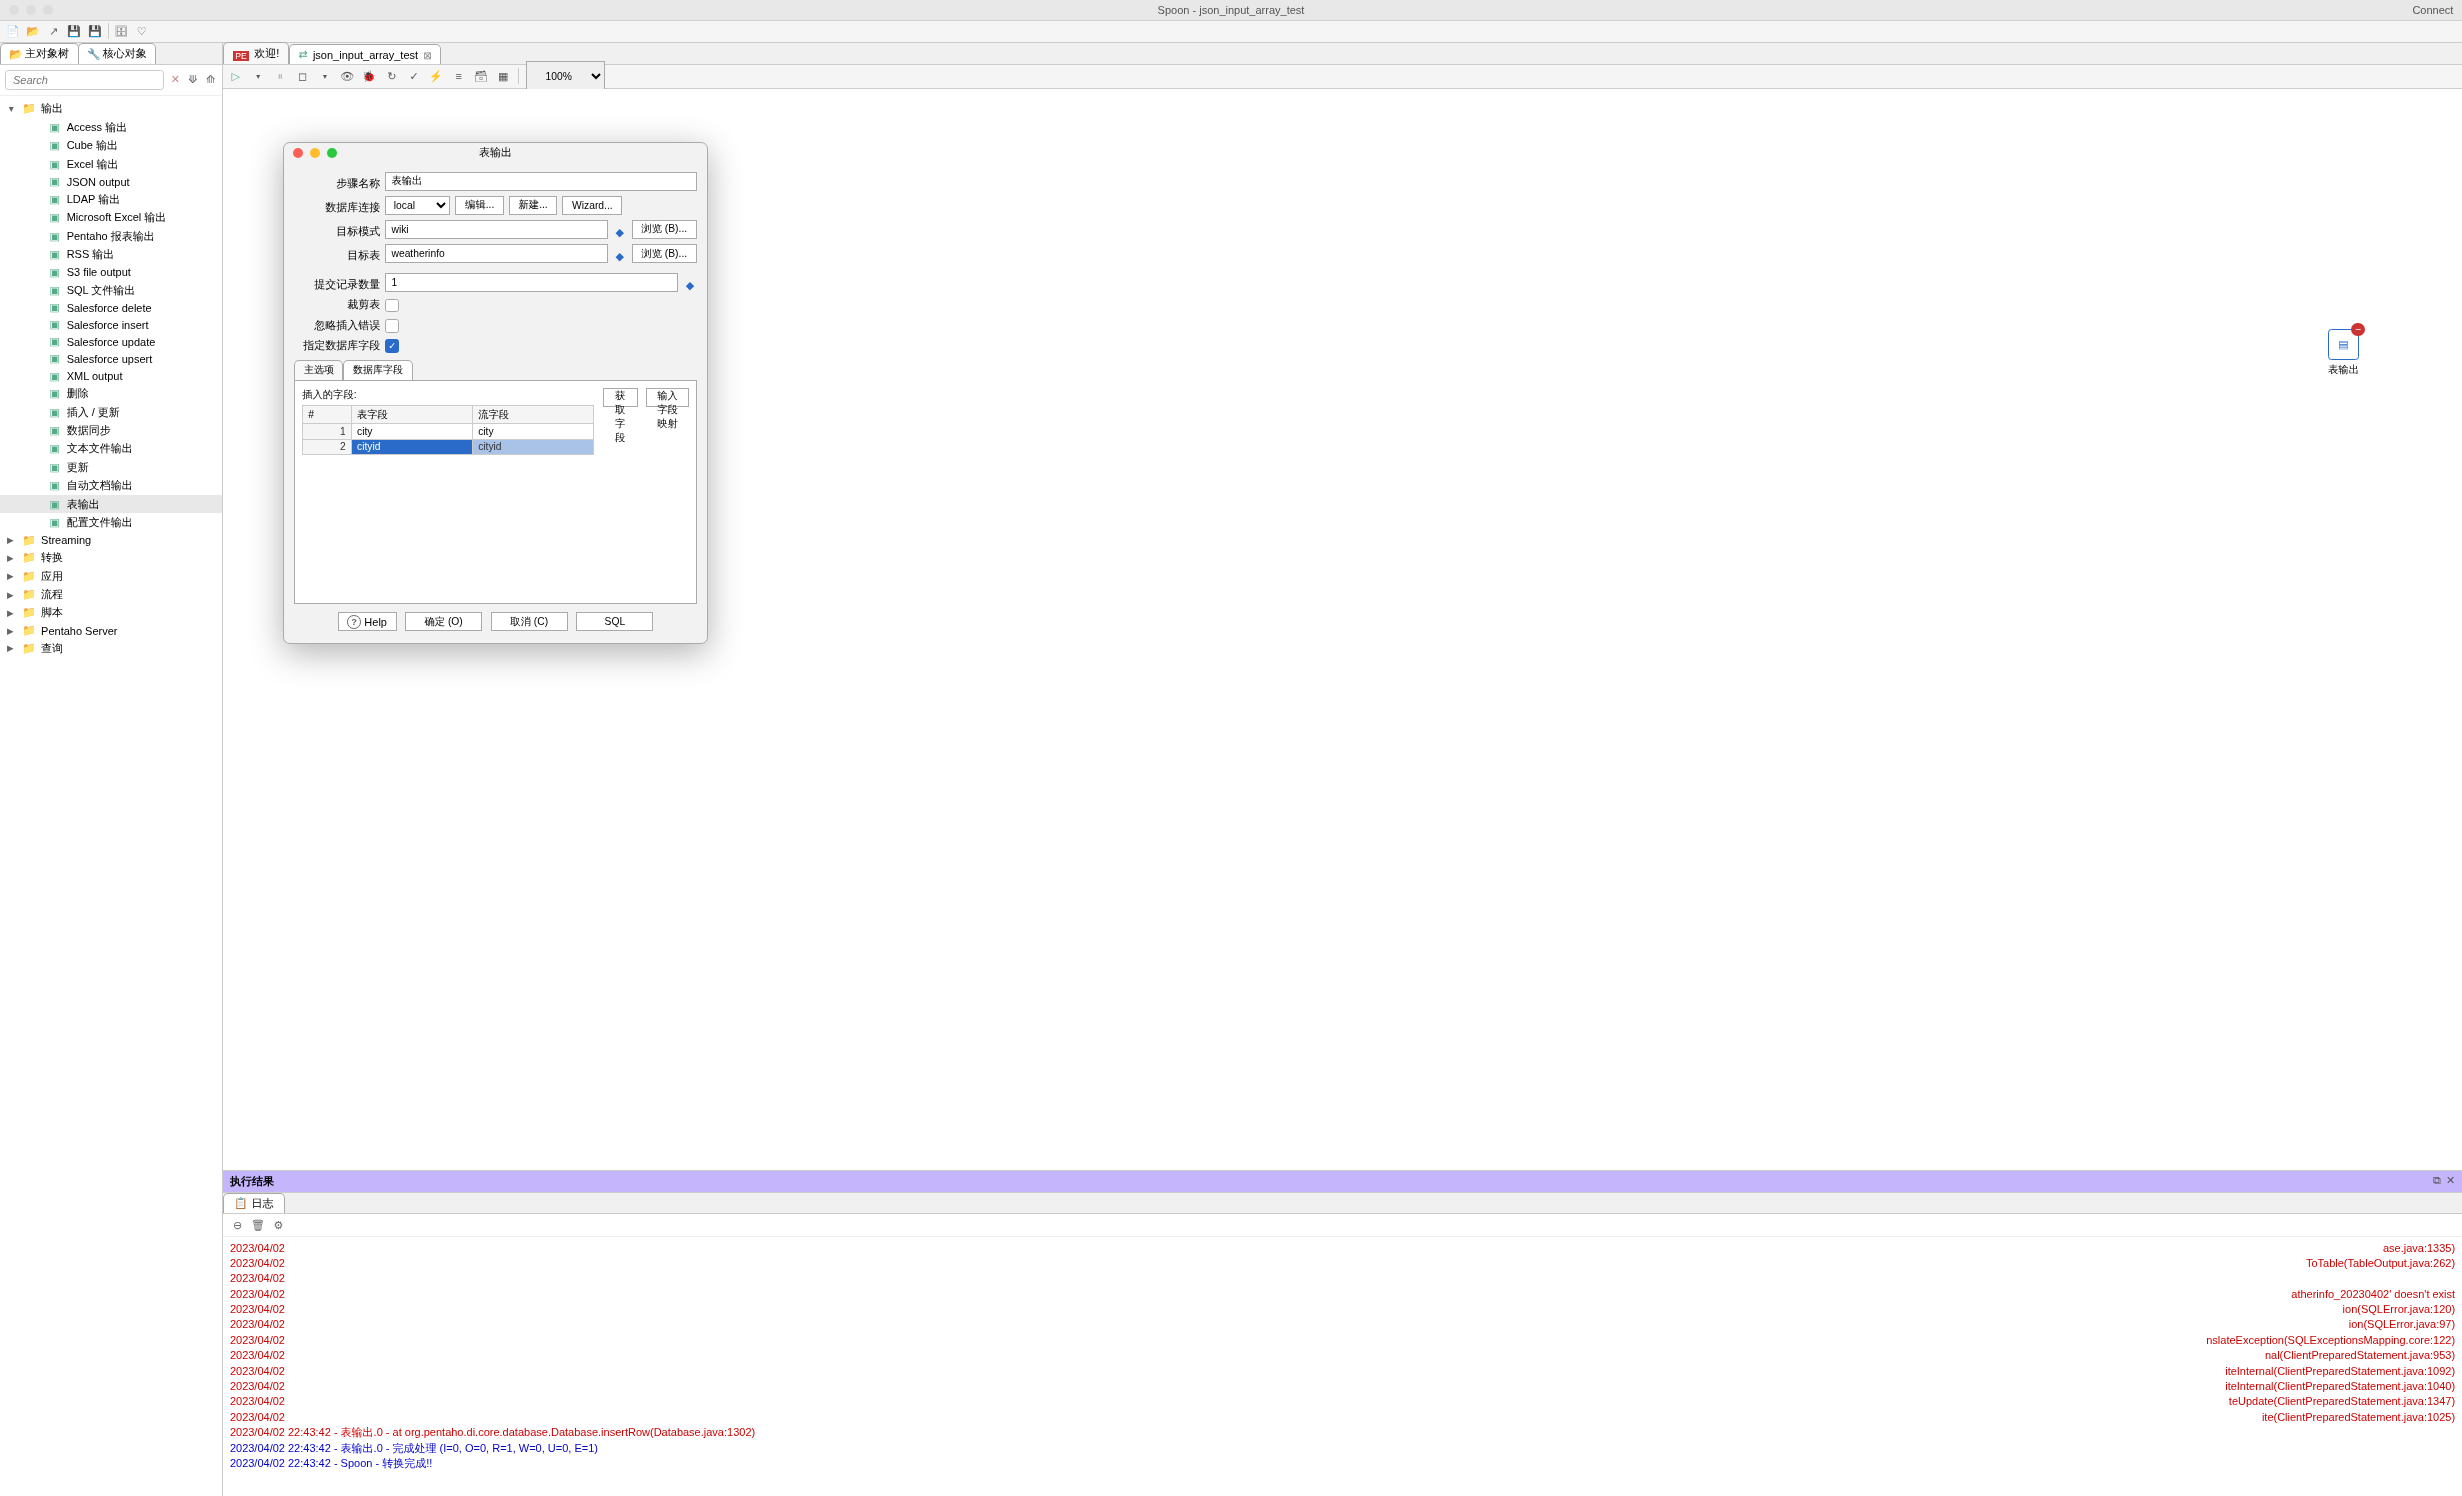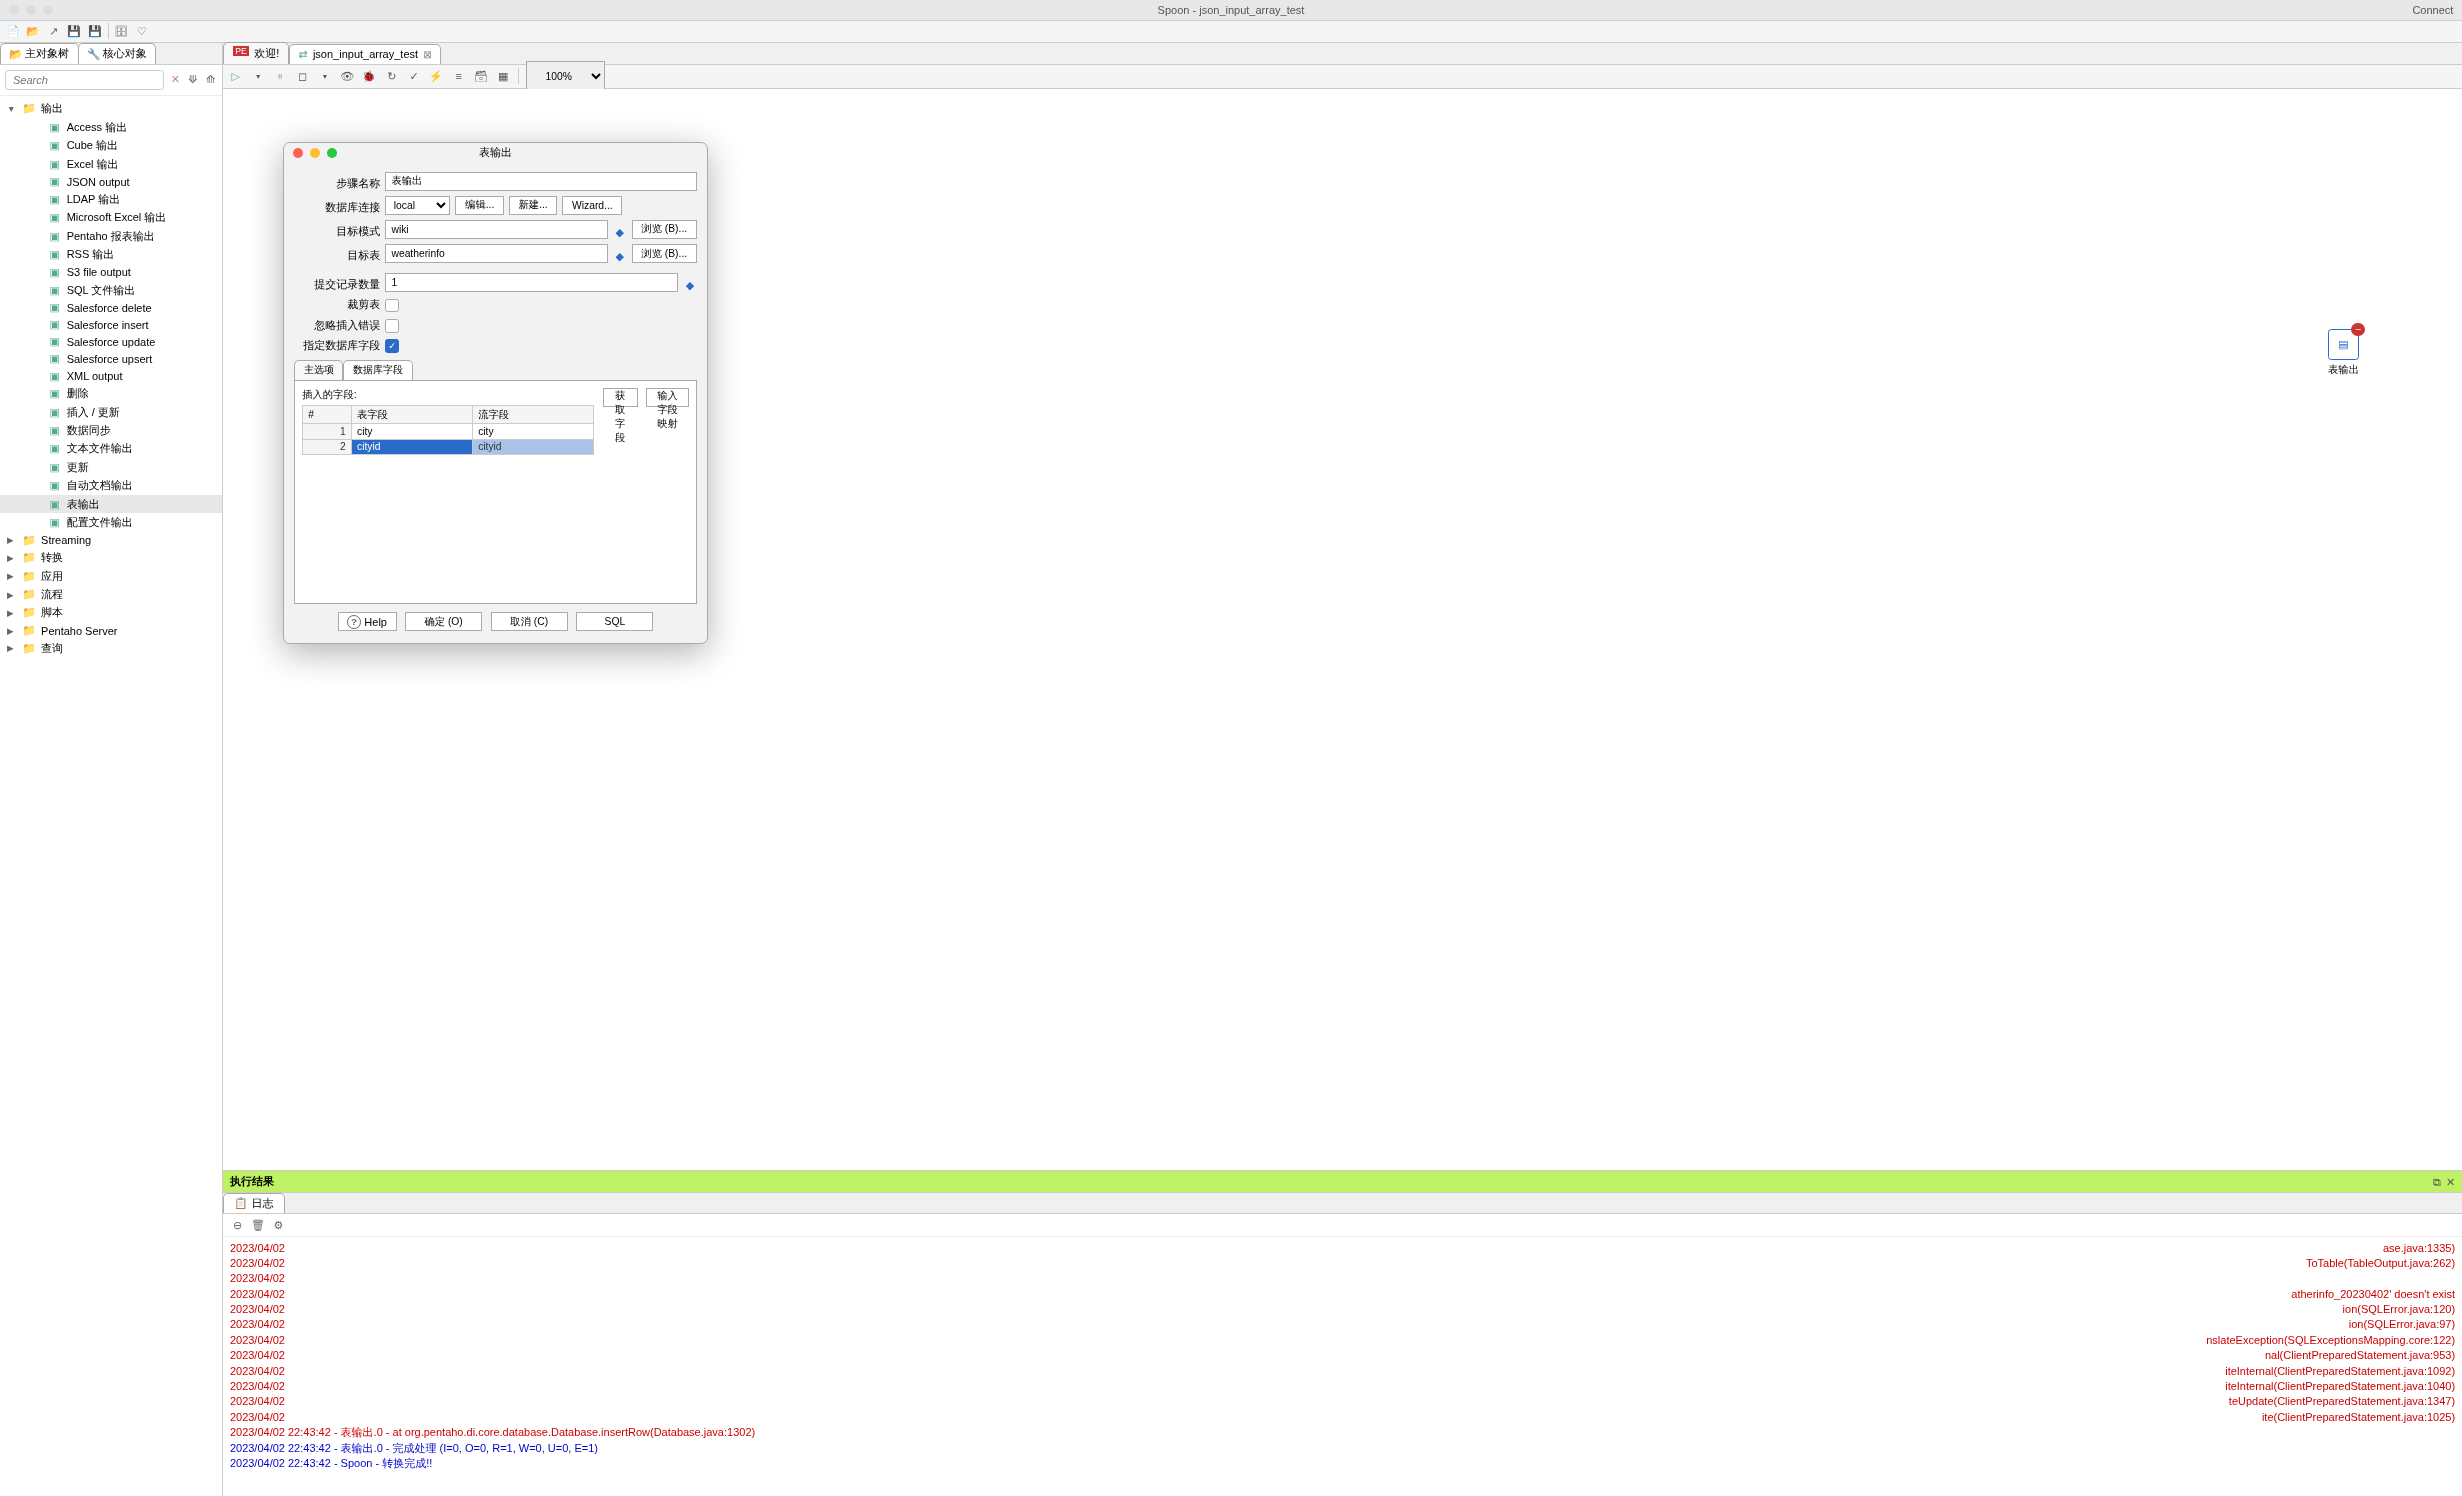--- a/index.html
+++ b/index.html
@@ -21,33 +21,33 @@
     .tree{flex:1;overflow:auto;padding:3.4px 0}
     .tree-row{display:flex;align-items:center;gap:5.1px;padding:1.7px 6.9px;cursor:pointer;white-space:nowrap}
     .tree-row.selected{background:#e8e8e8}
     .tree-indent{width:15.4px;display:inline-block}
     .tree-expand{width:10.3px;color:#666;font-size:8.6px}
     .tree-icon{width:13.7px;height:13.7px;display:inline-flex;align-items:center;justify-content:center;color:#5a8}
     .tree-icon.folder{color:#c77a00}
     .tree-label{font-size:11px}
     .content{flex:1;display:flex;flex-direction:column;position:relative}
     .editor-tabs{display:flex;height:22px;background:#f0f0f0;border-bottom:0.9px solid #ccc;align-items:flex-end}
-    .e-tab{border:0.9px solid #aaa;border-bottom:none;border-top-left-radius:5.1px;border-top-right-radius:5.1px;padding:2.6px 8.6px;background:#f8f8f8;display:flex;align-items:flex-start;gap:5.1px}
+    .e-tab{border:0.9px solid #aaa;border-bottom:none;border-top-left-radius:5.1px;border-top-right-radius:5.1px;padding:2.6px 8.6px;background:#f8f8f8;display:flex;align-items:flex-end;gap:5.1px}
     .e-tab.active{background:#fff}
     .e-tab .close{color:#888;font-size:10.3px}
     .canvas-toolbar{height:24px;background:#f5f5f5;border-bottom:0.9px solid #ccc;display:flex;align-items:center;padding:0 5.1px;gap:6.9px}
     .ctb-icon{width:15.4px;height:15.4px;color:#555;cursor:pointer;display:inline-flex;align-items:center;justify-content:center}
     .zoom-select{height:31px;border:0.9px solid #aaa;padding:0 15px;font-size:10.3px}
     .canvas-area{flex:1;background:#fff;position:relative}
     .step-node{position:absolute;right:103px;top:240px;text-align:center}
     .step-icon{width:31px;height:31px;border:1.7px solid #2a6bc9;border-radius:3.4px;background:#fff;display:flex;align-items:center;justify-content:center;position:relative;margin:0 auto}
     .step-badge{position:absolute;top:-6.9px;right:-6.9px;width:13.7px;height:13.7px;border-radius:50%;background:#c33;color:#fff;font-size:10.3px;line-height:13.7px}
     .step-label{font-size:10.3px;margin-top:3.4px}
     .results-panel{border-top:0.9px solid #ccc;background:#fff;display:flex;flex-direction:column;height:326px}
-    .results-header{display:flex;align-items:flex-end;padding:3.4px 6.9px;border-bottom:0.9px solid #ccc;background:#bef264}
+    .results-header{display:flex;align-items:flex-start;padding:3.4px 6.9px;border-bottom:0.9px solid #ccc;background:#c4b5fd}
     .results-header .title{font-weight:bold}
     .results-header .ext-icon{margin-left:auto;color:#555;cursor:pointer}
     .results-tabs{display:flex;height:20.6px;background:#f0f0f0;border-bottom:0.9px solid #ccc}
     .r-tab{border:0.9px solid #aaa;border-bottom:none;border-top-left-radius:5.1px;border-top-right-radius:5.1px;padding:1.7px 10.3px;background:#fff;display:flex;align-items:center;gap:3.4px}
     .results-toolbar{display:flex;gap:5.1px;padding:3.4px 6.9px;border-bottom:0.9px solid #eee}
     .log-area{flex:1;overflow:auto;padding:3.4px 6.9px;font-family:monospace;font-size:10.3px;line-height:1.4}
     .log-line.red{color:#c00}
     .log-line.blue{color:#00c}
     
     .dialog{position:absolute;left:60px;top:53px;width:425px;background:#f2f2f2;border:0.9px solid #aaa;border-radius:6.9px;box-shadow:0 8.6px 34px rgba(0,0,0,0.3);z-index:100}

